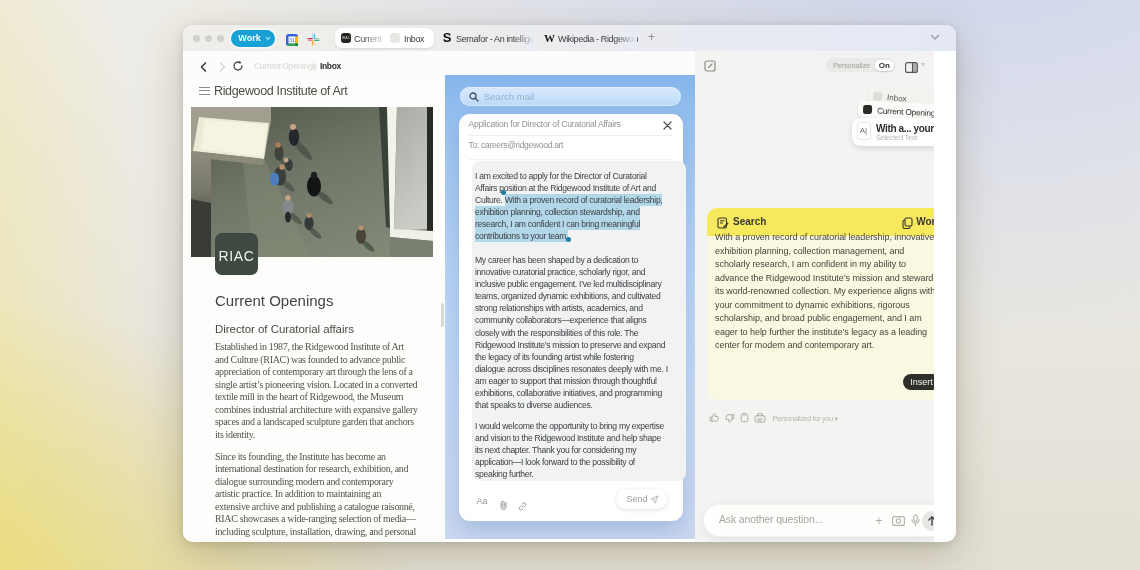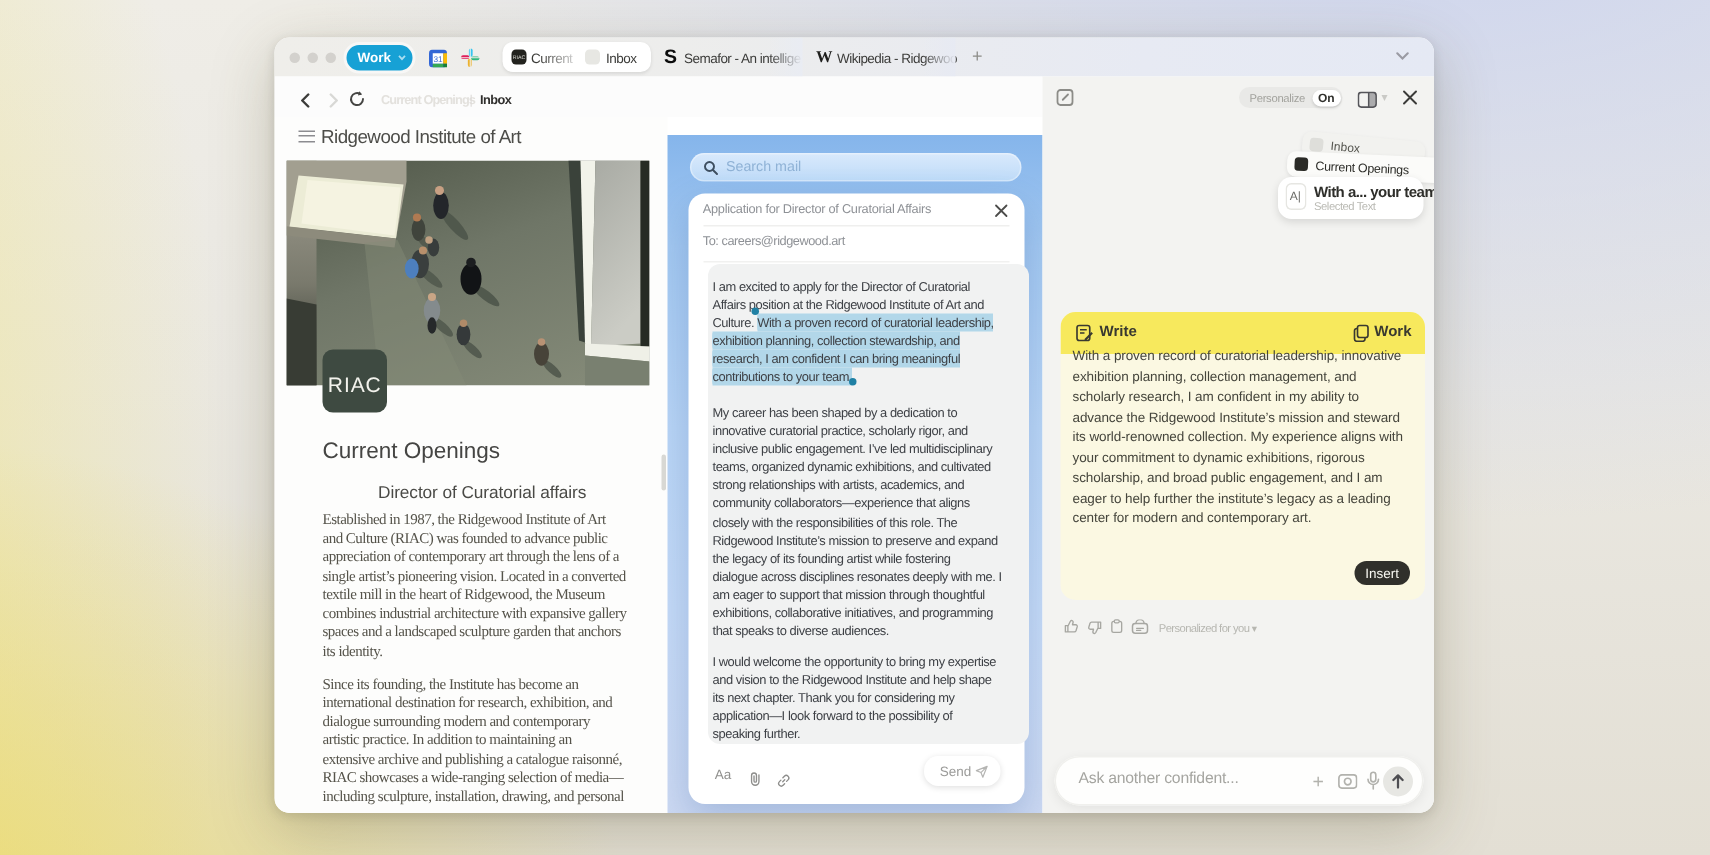--- a/index.html
+++ b/index.html
@@ -35,31 +35,31 @@
 .tabtxt { position:absolute; top:5.5px; font-size:9px; letter-spacing:-.35px; color:#3b3b38; white-space:nowrap; }
 .fadewhite { position:absolute; top:0; width:16px; height:20px; background:linear-gradient(90deg,rgba(255,255,255,0),#fff); }
 .fadebar { position:absolute; top:0; width:22px; height:26px; }
 
 .navbar { position:absolute; left:0; top:26px; width:512px; height:27px; background:#fcfcfc; }
 .crumb-faded { position:absolute; left:71px; top:10px; font-size:8.5px; letter-spacing:-.6px; color:#e3e1dd; font-weight:600; }
 .crumb-sep { position:absolute; left:130px; top:10px; font-size:8.5px; color:#dddbd7; }
 .crumb-on { position:absolute; left:137px; top:10px; font-size:8.5px; letter-spacing:-.35px; color:#302f2d; font-weight:600; }
 
 .webpane { position:absolute; left:0; top:53px; width:262px; height:464px; background:#fdfdfc; overflow:hidden; }
-.mailpane { position:absolute; left:262px; top:65px; width:250px; height:464px; overflow:hidden;
+.mailpane { position:absolute; left:262px; top:50px; width:250px; height:464px; overflow:hidden;
   background:linear-gradient(180deg, #85b5eb 0%, #a3c8f1 16%, #b9d5f6 42%, #c5daf7 68%, #cdd9f2 100%);padding-left:31px; }
-.sidebar { position:absolute; left:512px; top:26px; width:261px; height:491px; background:#f3f3f1; overflow:hidden; }
+.sidebar { position:absolute; left:512px; top:26px; width:239px; height:491px; background:#f3f3f1; overflow:hidden; }
 
 .burger div { width:11px; height:1.2px; background:#8c8c90; margin-bottom:2.4px; }
 .sitetitle { position:absolute; left:31px; top:6px; font-size:12.5px; color:#4d4d49; letter-spacing:-.35px; }
 .photo { position:absolute; left:8px; top:29px; width:242px; height:150px; }
 .riac { position:absolute; left:32px; top:155px; width:43px; height:42px; border-radius:7px; background:#3e4a41;
   color:#f2f2ec; font-size:14px; letter-spacing:.6px; text-align:center; line-height:46px; }
 .h1 { position:absolute; left:32px; top:215px; font-size:15px; line-height:1; font-weight:400; color:#454543; letter-spacing:0; }
-.h2 { position:absolute; left:32px; top:246px; font-size:11.5px; line-height:1; font-weight:400; color:#4a4a46; letter-spacing:-.05px;margin-left:37px; }
+.h2 { position:absolute; left:32px; top:246px; font-size:11.5px; line-height:1; font-weight:400; color:#4a4a46; letter-spacing:-.05px; }
 .para { position:absolute; left:32px; font-family:"Liberation Serif", serif; font-size:10px; line-height:12.55px;
   color:#55534a; letter-spacing:-.34px; white-space:nowrap; }
 .scrollthumb { position:absolute; right:1px; top:225px; width:3px; height:24px; border-radius:2px; background:#d8d8d4; }
 
 .search { position:absolute; left:15px; top:12px; width:221px; height:19px; border-radius:9.5px;
   background:linear-gradient(180deg,#d9e9fc,#bedbf8); box-shadow:inset 0 0 0 1px rgba(255,255,255,.35); }
 .search span { position:absolute; left:24px; top:4px; font-size:9.5px; color:#8fb2d6; }
 .mailcard { position:absolute; left:13.5px; top:39px; width:224px; height:407px; border-radius:11px; background:#fff;
   box-shadow:0 10px 25px rgba(60,100,160,.28); }
 .mc-subject { position:absolute; left:10px; top:5px; font-size:8.5px; letter-spacing:-.18px; color:#8e9196; }
@@ -308,21 +308,21 @@
       <div style="position:absolute;left:24px;top:5px;font-size:10px;letter-spacing:-.35px;font-weight:700;color:#2e2e2a;white-space:nowrap">With a... your team</div>
       <div style="position:absolute;left:24px;top:15.5px;font-size:7.5px;letter-spacing:-.3px;color:#b9b9b3;white-space:nowrap">Selected Text</div>
     </div>
     <div class="ycard">
       <div class="yhead">
         <div style="position:absolute;left:10px;top:7px"><svg width="12" height="12" viewBox="0 0 12 12">
               <rect x="1" y="1" width="8.5" height="10" rx="1.5" stroke="#393930" stroke-width="1.1" fill="none"></rect>
               <path d="M3 3.8 H7.5 M3 6 H6" stroke="#393930" stroke-width="1"></path>
               <path d="M6.2 9.8 L10.6 5.4 L11.6 6.4 L7.2 10.8 L5.9 11 Z" fill="#393930"></path>
             </svg></div>
-        <div style="position:absolute;left:26px;top:8px;font-size:10px;font-weight:700;color:#393930">Write</div>
+        <div style="position:absolute;left:26px;top:8px;font-size:10px;font-weight:700;color:#393930">Search</div>
         <div style="position:absolute;right:37px;top:7px"><svg width="11" height="12" viewBox="0 0 11 12">
               <rect x="3" y="1" width="7" height="8" rx="1.5" stroke="#393930" stroke-width="1.1" fill="none"></rect>
               <path d="M3 3 H2.5 A1.5 1.5 0 0 0 1 4.5 V10 A1.5 1.5 0 0 0 2.5 11.5 H6.5 A1.5 1.5 0 0 0 8 10 V9" stroke="#393930" stroke-width="1.1" fill="none"></path>
             </svg></div>
         <div style="position:absolute;right:9px;top:8px;font-size:10px;font-weight:700;color:#393930">Work</div>
       </div>
       <div class="ybody">With a proven record of curatorial leadership, innovative<br>exhibition planning, collection management, and<br>scholarly research, I am confident in my ability to<br>advance the Ridgewood Institute’s mission and steward<br>its world-renowned collection. My experience aligns with<br>your commitment to dynamic exhibitions, rigorous<br>scholarship, and broad public engagement, and I am<br>eager to help further the institute’s legacy as a leading<br>center for modern and contemporary art.</div>
       <div class="insert">Insert</div>
     </div>
     <div class="fbrow">
@@ -336,21 +336,21 @@
           <rect x="1.5" y="2" width="8" height="9" rx="1.5" stroke="#a7a7a2" stroke-width="1.1" fill="none"></rect>
           <rect x="3.5" y="0.8" width="4" height="2.4" rx="1" fill="#f3f3f1" stroke="#a7a7a2" stroke-width="1"></rect>
         </svg>
       <svg style="position:absolute;left:45px;top:0.5px" width="12" height="10" viewBox="0 0 13 11">
           <rect x="1" y="3" width="11" height="7" rx="2" stroke="#a7a7a2" stroke-width="1.1" fill="none"></rect>
           <path d="M3.5 3 A3 3 0 0 1 9.5 3 M4 6.5 H9 M4 8 H7" stroke="#a7a7a2" stroke-width="1" fill="none" stroke-linecap="round"></path>
         </svg>
     </div>
     <div class="fbtxt">Personalized for you <span style="font-size:7px">▾</span></div>
     <div class="askbar">
-      <div class="ph">Ask another confident...</div>
+      <div class="ph">Ask another question...</div>
       <div style="position:absolute;left:172px;top:10.5px;font-size:13px;color:#b2b2ad;line-height:12px">+</div>
       <svg style="position:absolute;left:189px;top:11px" width="13" height="11" viewBox="0 0 13 11">
           <rect x="0.6" y="1.6" width="11.8" height="8.8" rx="2" stroke="#b2b2ad" stroke-width="1.1" fill="none"></rect>
           <circle cx="6.5" cy="6" r="2.2" stroke="#b2b2ad" stroke-width="1.1" fill="none"></circle>
         </svg>
       <svg style="position:absolute;left:208px;top:10px" width="9" height="13" viewBox="0 0 9 13">
           <rect x="2.8" y="0.8" width="3.4" height="6.4" rx="1.7" stroke="#b2b2ad" stroke-width="1.1" fill="none"></rect>
           <path d="M1 5.5 A3.5 3.5 0 0 0 8 5.5 M4.5 9 V12" stroke="#b2b2ad" stroke-width="1.1" fill="none" stroke-linecap="round"></path>
         </svg>
       <div class="upbtn">

